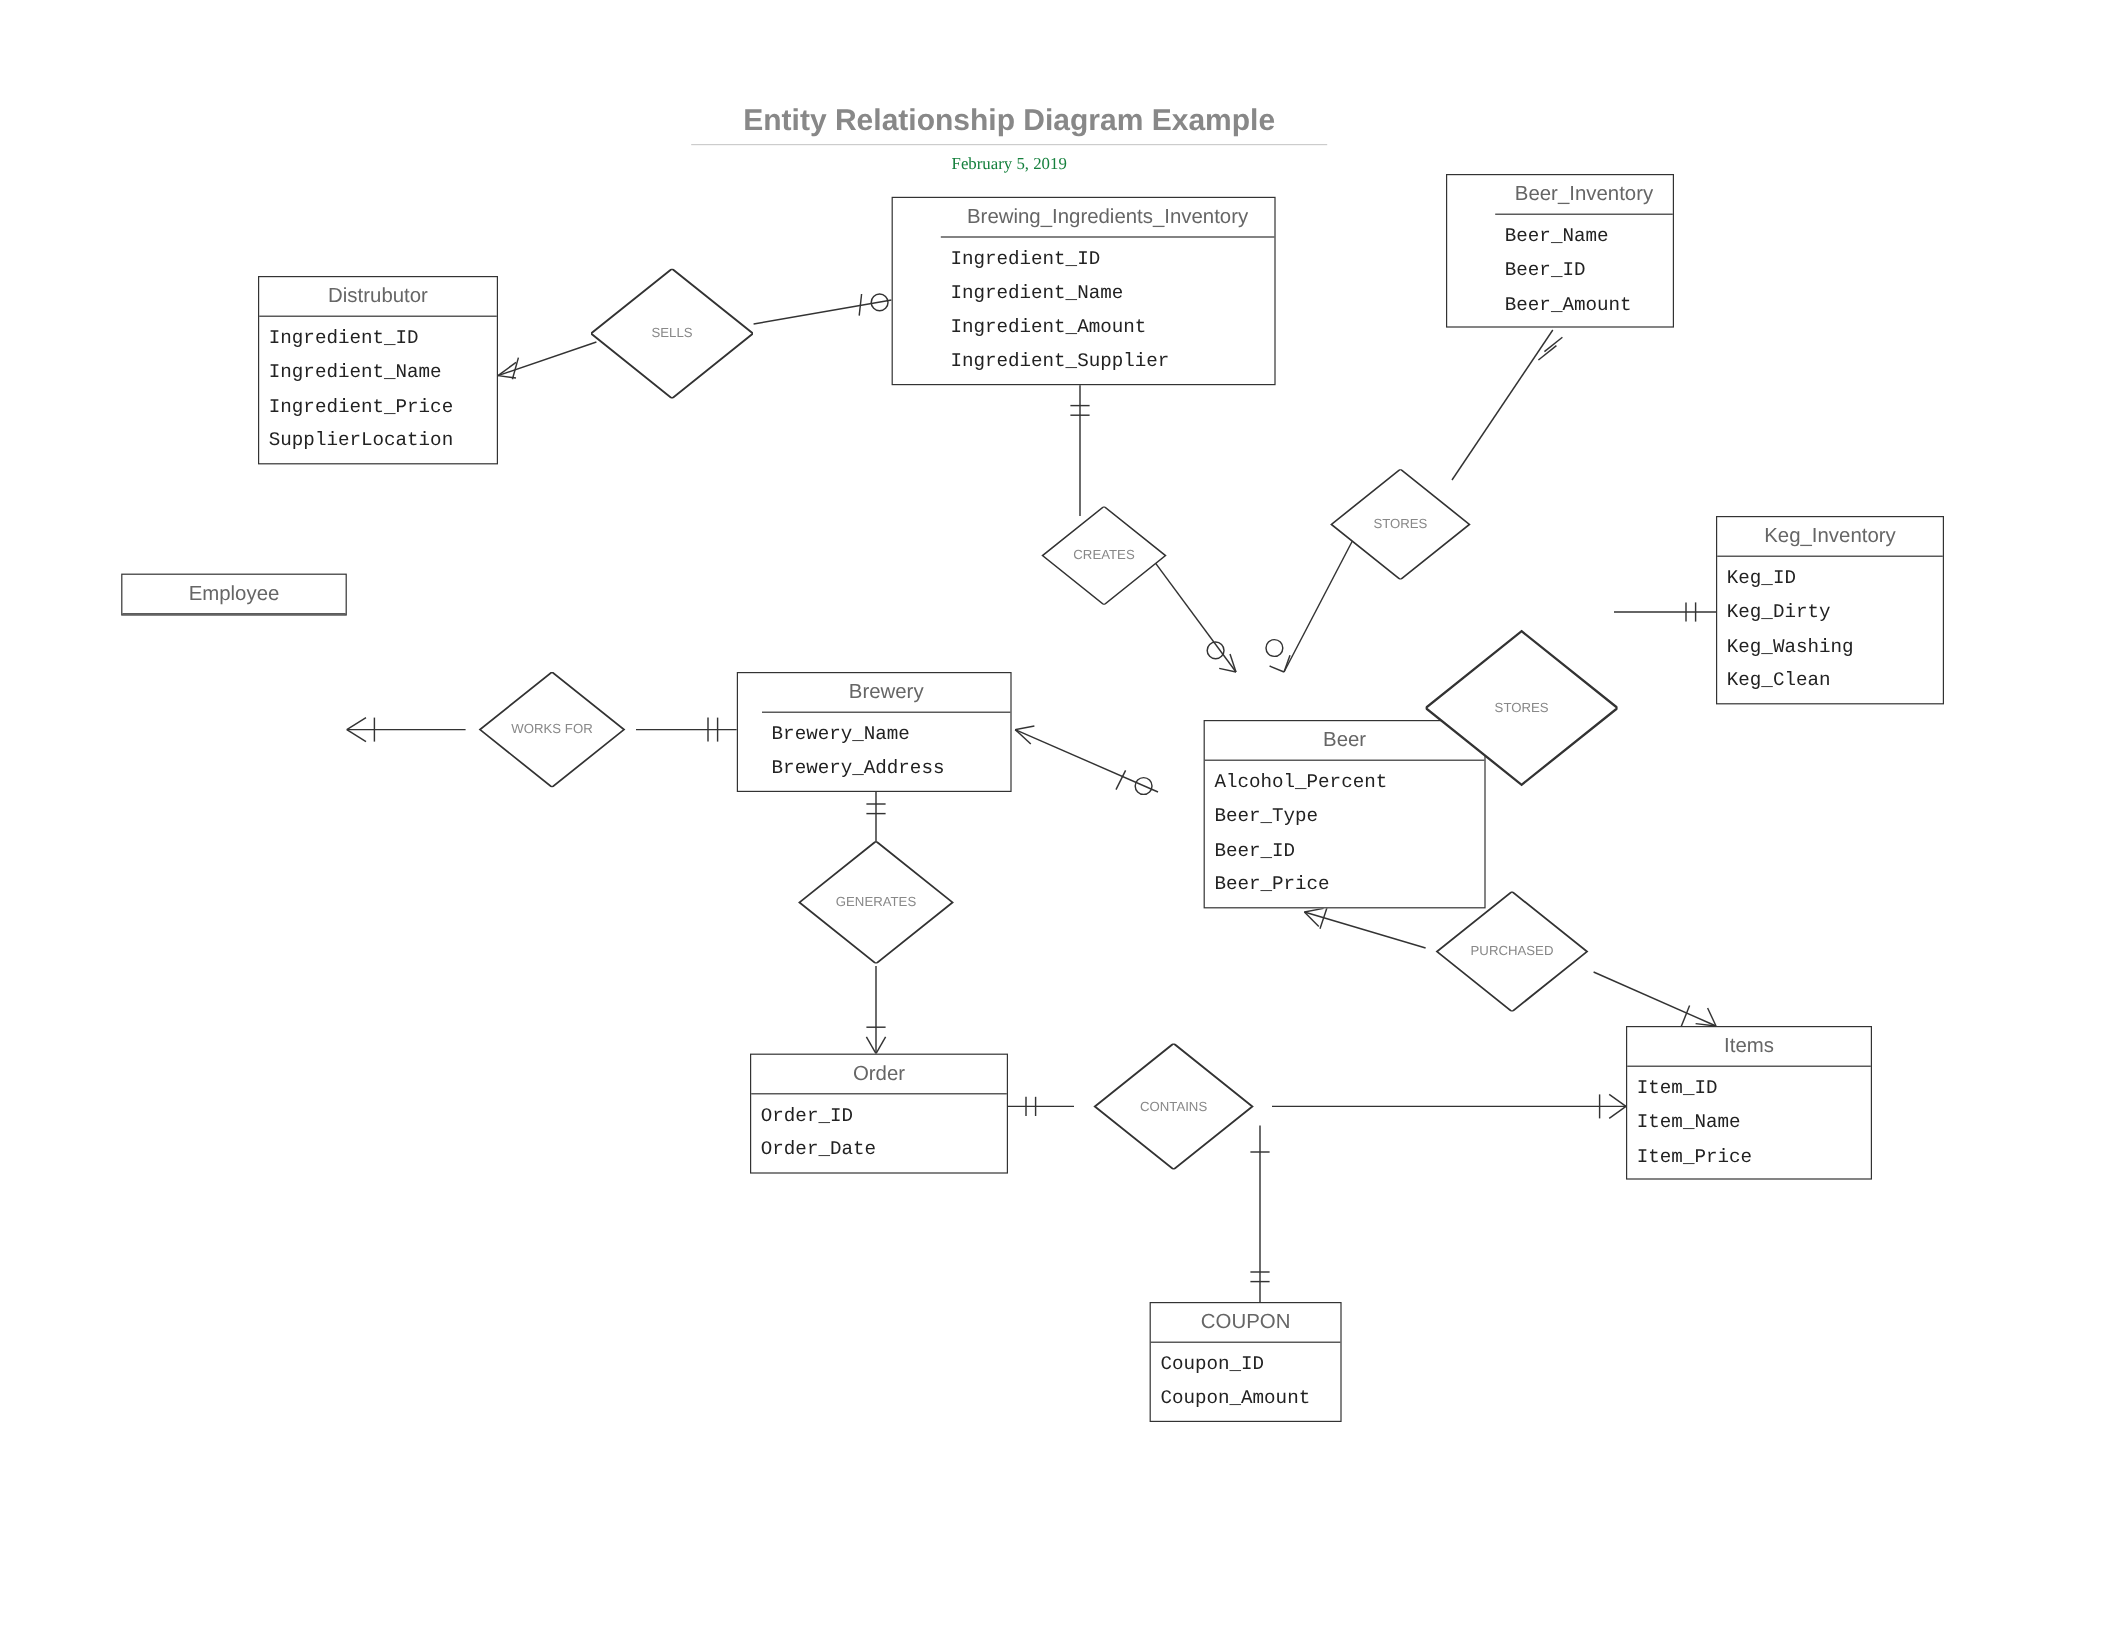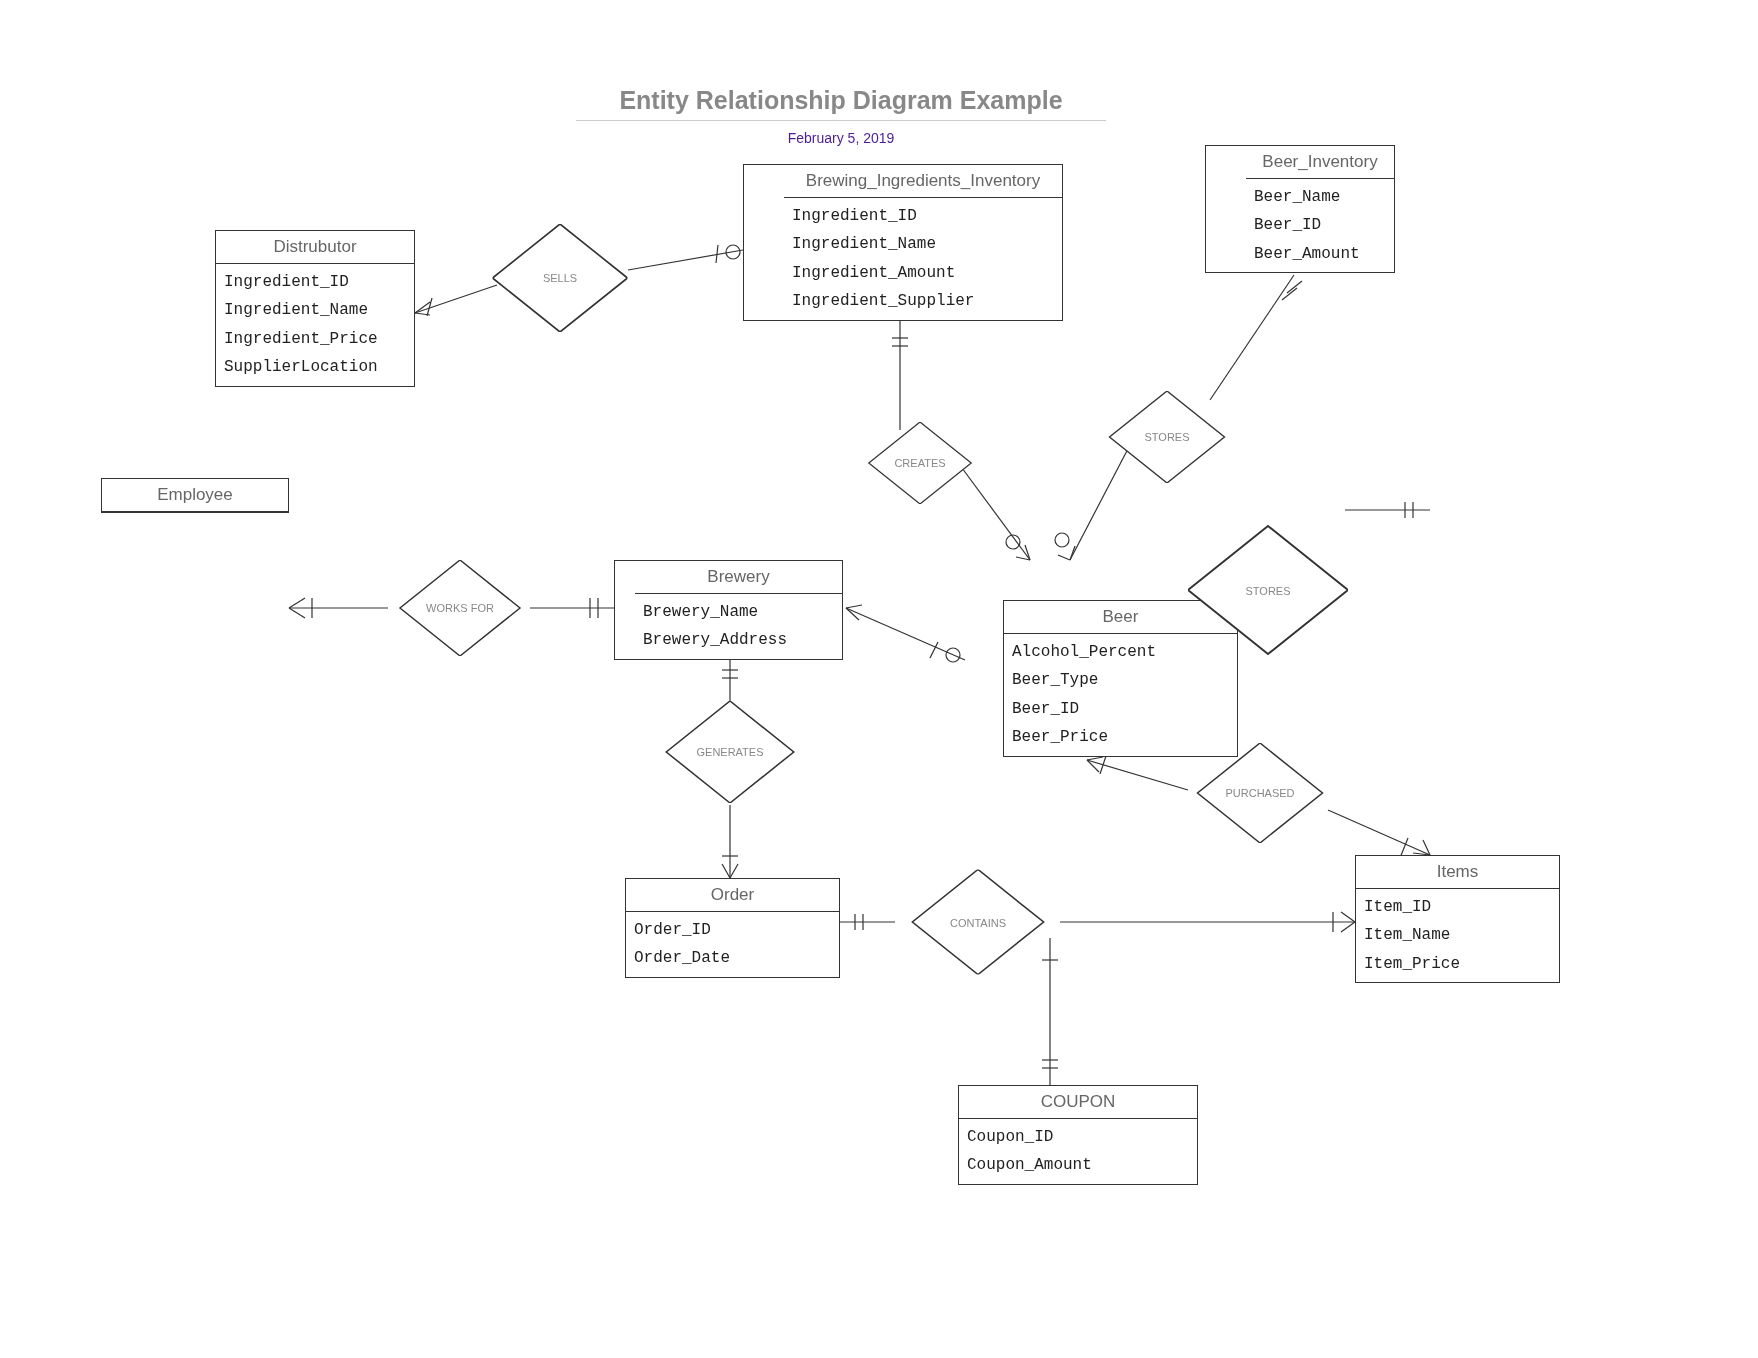--- a/index.html
+++ b/index.html
@@ -22,22 +22,23 @@
     text-align: center;
   }
   .title-underline {
     position: absolute;
     height: 1px;
     background: #cccccc;
   }
   .date {
     position: absolute;
     font-size: 14px;
-    color: #4c1d95;
+    color: #15803d;
     text-align: center;
+    font-family: Liberation Serif, serif;
   }
   .entity {
     position: absolute;
     border: 1.5px solid #333333;
     background: #ffffff;
     box-sizing: border-box;
   }
   .entity-title {
     border-bottom: 1.5px solid #333333;
     padding: 6px 8px;
@@ -235,20 +236,29 @@
       <div class="entity-attr">Beer_Name</div>
       <div class="entity-attr">Beer_ID</div>
       <div class="entity-attr">Beer_Amount</div>
     </div>
   </div>
 
   <div class="entity" style="left:101px; top:478px; width:188px;">
     <div class="entity-title">Employee</div>
   </div>
 
+  <div class="entity" style="left:1430px; top:430px; width:190px;">
+    <div class="entity-title">Keg_Inventory</div>
+    <div class="entity-attrs">
+      <div class="entity-attr">Keg_ID</div>
+      <div class="entity-attr">Keg_Dirty</div>
+      <div class="entity-attr">Keg_Washing</div>
+      <div class="entity-attr">Keg_Clean</div>
+    </div>
+  </div>
 
   <div class="entity" style="left:614px; top:560px; width:229px;padding-left:20px;">
     <div class="entity-title">Brewery</div>
     <div class="entity-attrs">
       <div class="entity-attr">Brewery_Name</div>
       <div class="entity-attr">Brewery_Address</div>
     </div>
   </div>
 
   <div class="entity" style="left:1003px; top:600px; width:235px;">
@@ -271,21 +281,21 @@
 
   <div class="entity" style="left:1355px; top:855px; width:205px;">
     <div class="entity-title">Items</div>
     <div class="entity-attrs">
       <div class="entity-attr">Item_ID</div>
       <div class="entity-attr">Item_Name</div>
       <div class="entity-attr">Item_Price</div>
     </div>
   </div>
 
-  <div class="entity" style="left:958px; top:1085px; width:240px;">
+  <div class="entity" style="left:958px; top:1085px; width:160px;">
     <div class="entity-title">COUPON</div>
     <div class="entity-attrs">
       <div class="entity-attr">Coupon_ID</div>
       <div class="entity-attr">Coupon_Amount</div>
     </div>
   </div>
 
   <div class="relationship" style="left:560px; top:278px; width:135px; height:108px;">
     <svg class="diamond" viewBox="0 0 100 80">
         <polygon points="50,0 100,40 50,80 0,40" fill="#ffffff" stroke="#333" stroke-width="1.2"></polygon>

